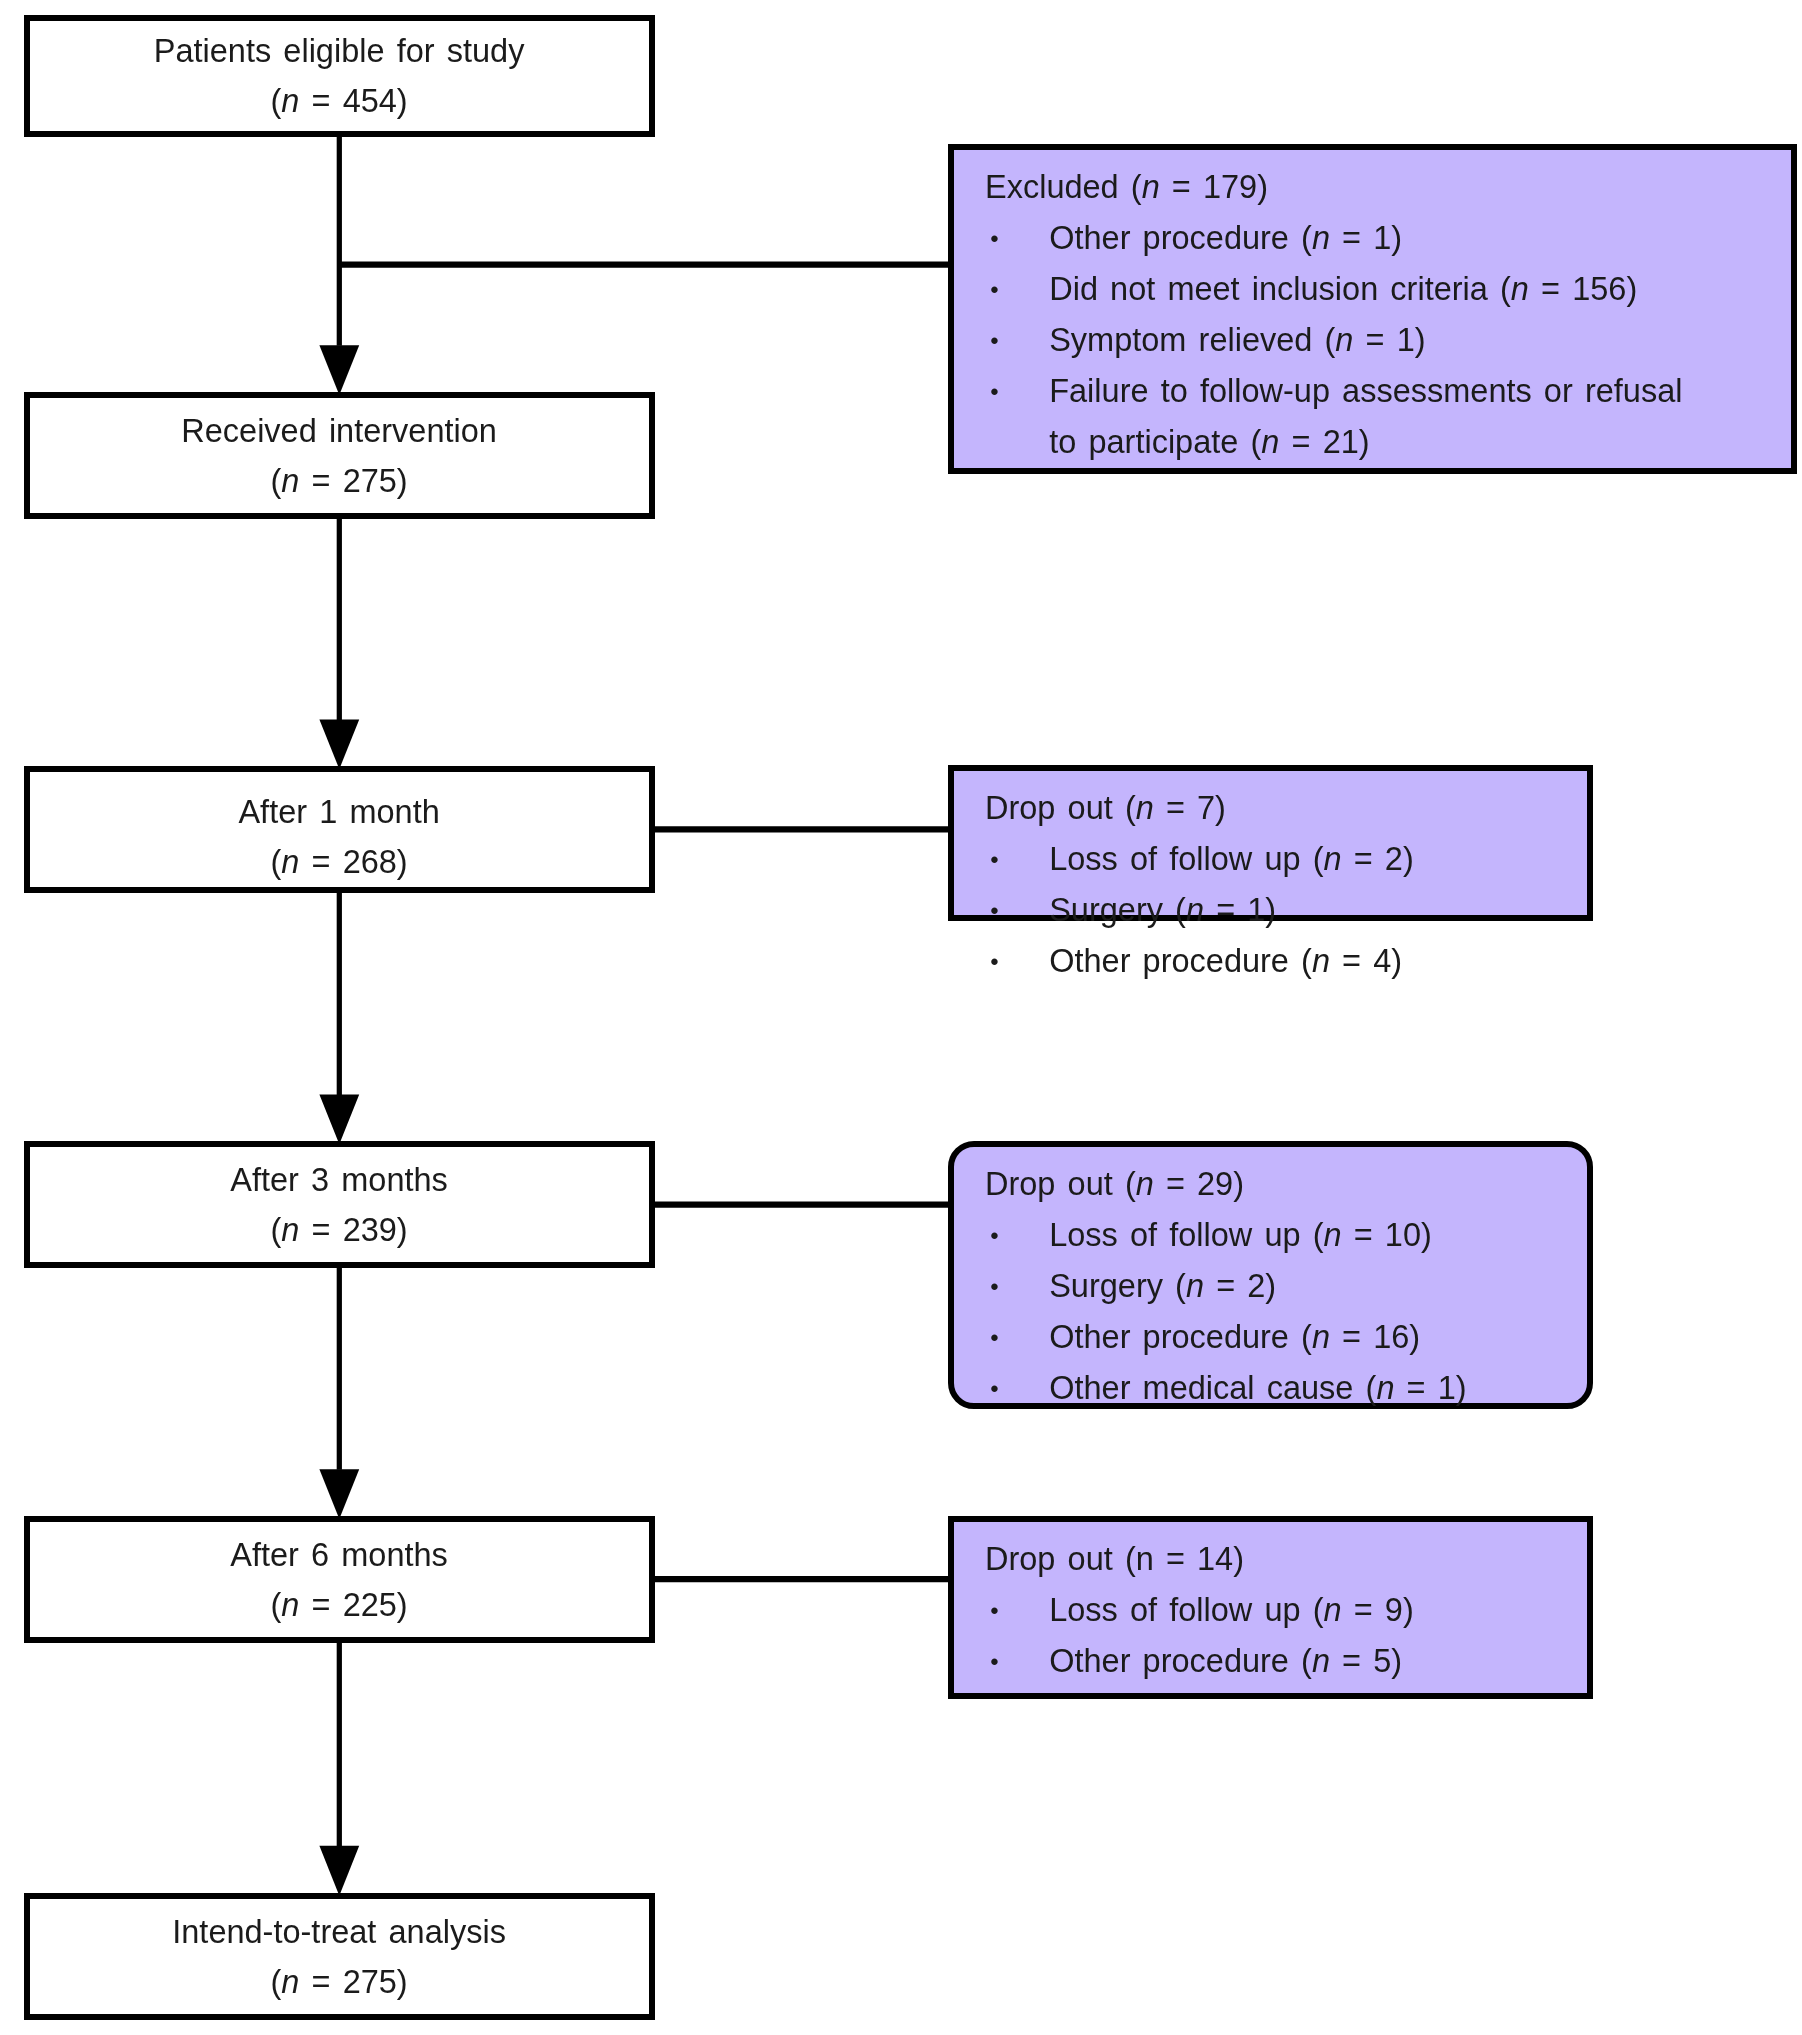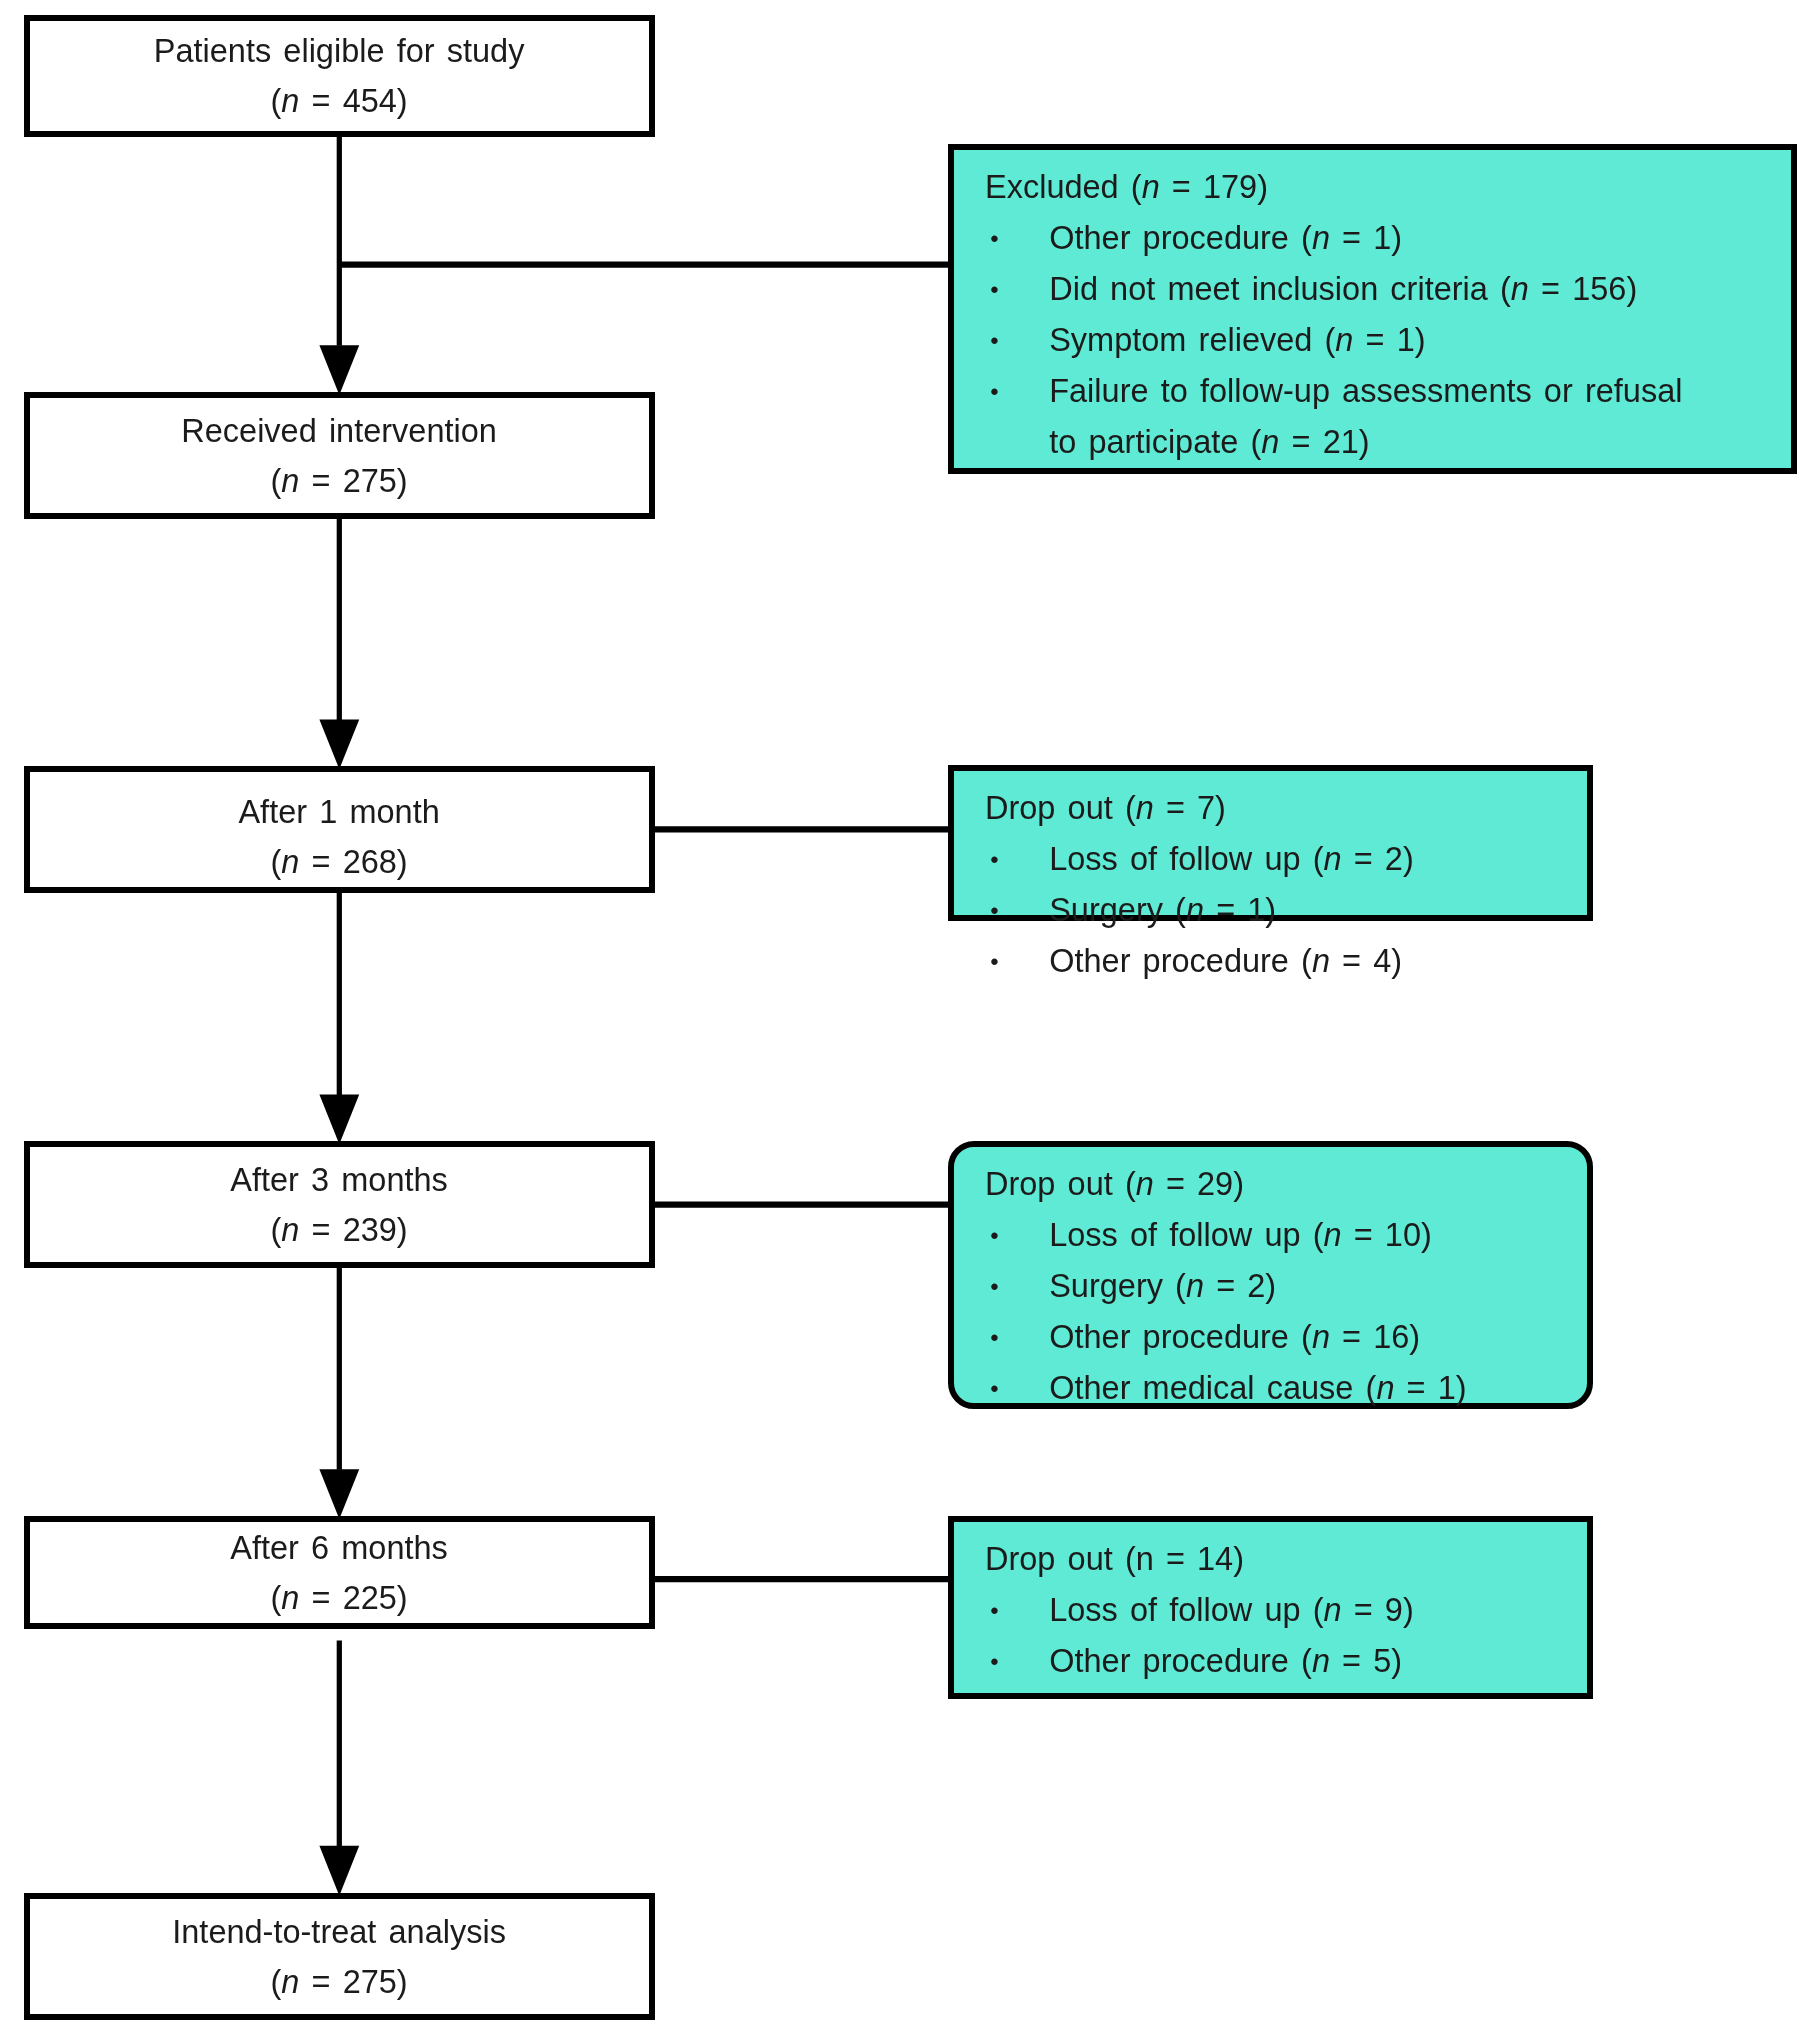--- a/index.html
+++ b/index.html
@@ -32,26 +32,26 @@
     align-items: center;
     text-align: center;
     font-size: 32.5px;
     line-height: 50px;
     z-index: 1;
   }
   #mb0 { top: 14.7px;   height: 122px; }
   #mb1 { top: 392px;  height: 127px; }
   #mb2 { top: 766px; height: 127px; justify-content: flex-end; }
   #mb3 { top: 1141px; height: 127px; }
-  #mb4 { top: 1516px; height: 113px; }
+  #mb4 { top: 1516px; height: 127px; }
   #mb5 { top: 1893px; height: 127px; }
   .sbox {
     position: absolute;
     left: 948px;
-    background: #5eead4;
+    background: #c4b5fd;
     border: 6.3px solid #000000;
     box-sizing: border-box;
     padding: 11.5px 14.7px 0 31px;
     font-size: 32.5px;
     line-height: 51px;
     z-index: 1;
   }
   #sb0 { top: 144px;  width: 849px; height: 330px; }
   #sb1 { top: 765px; width: 645px; height: 156px; }
   #sb2 { top: 1141px; width: 645px; height: 268px; border-radius: 26px; }

